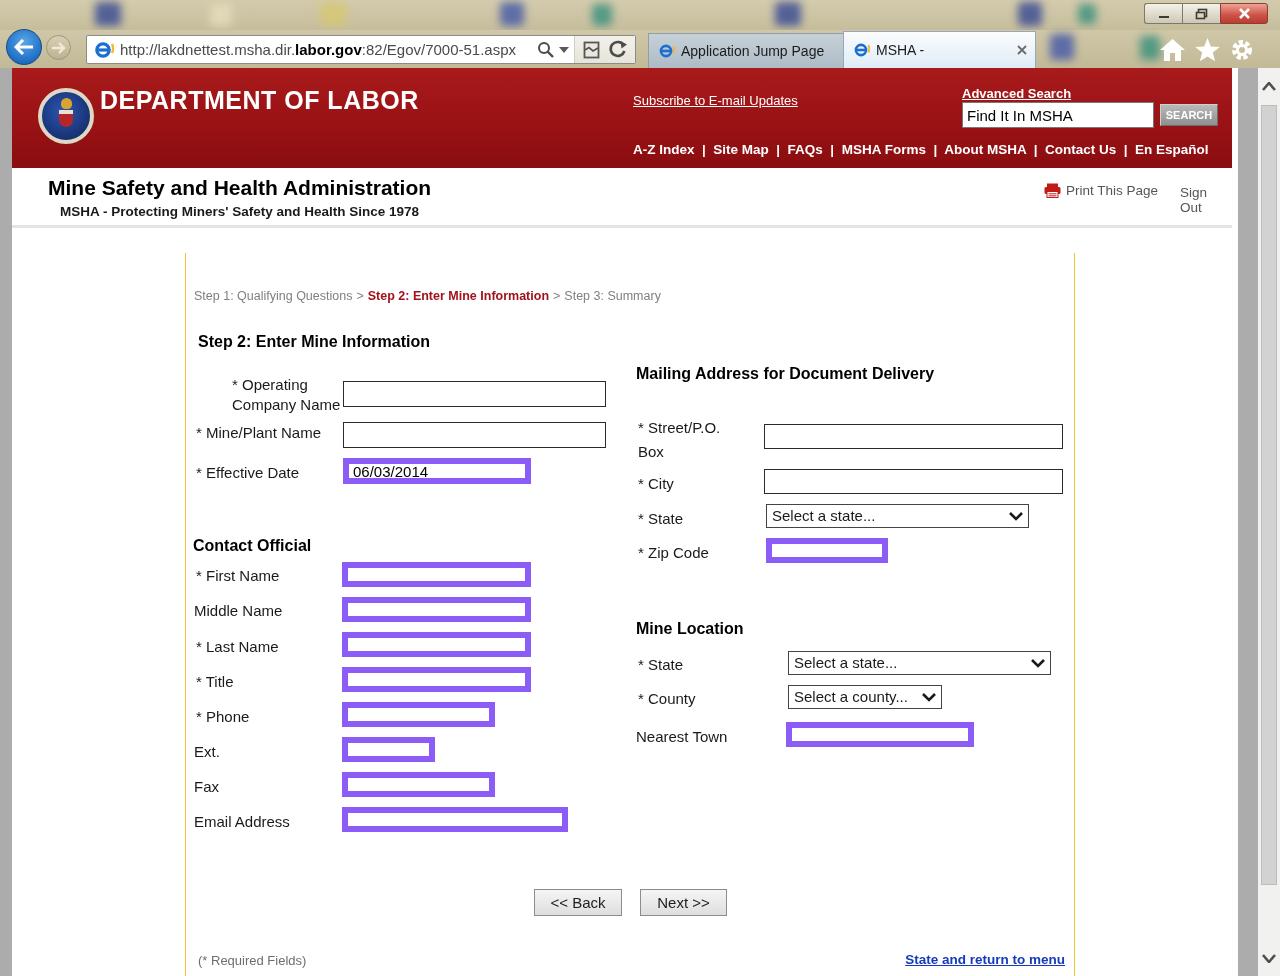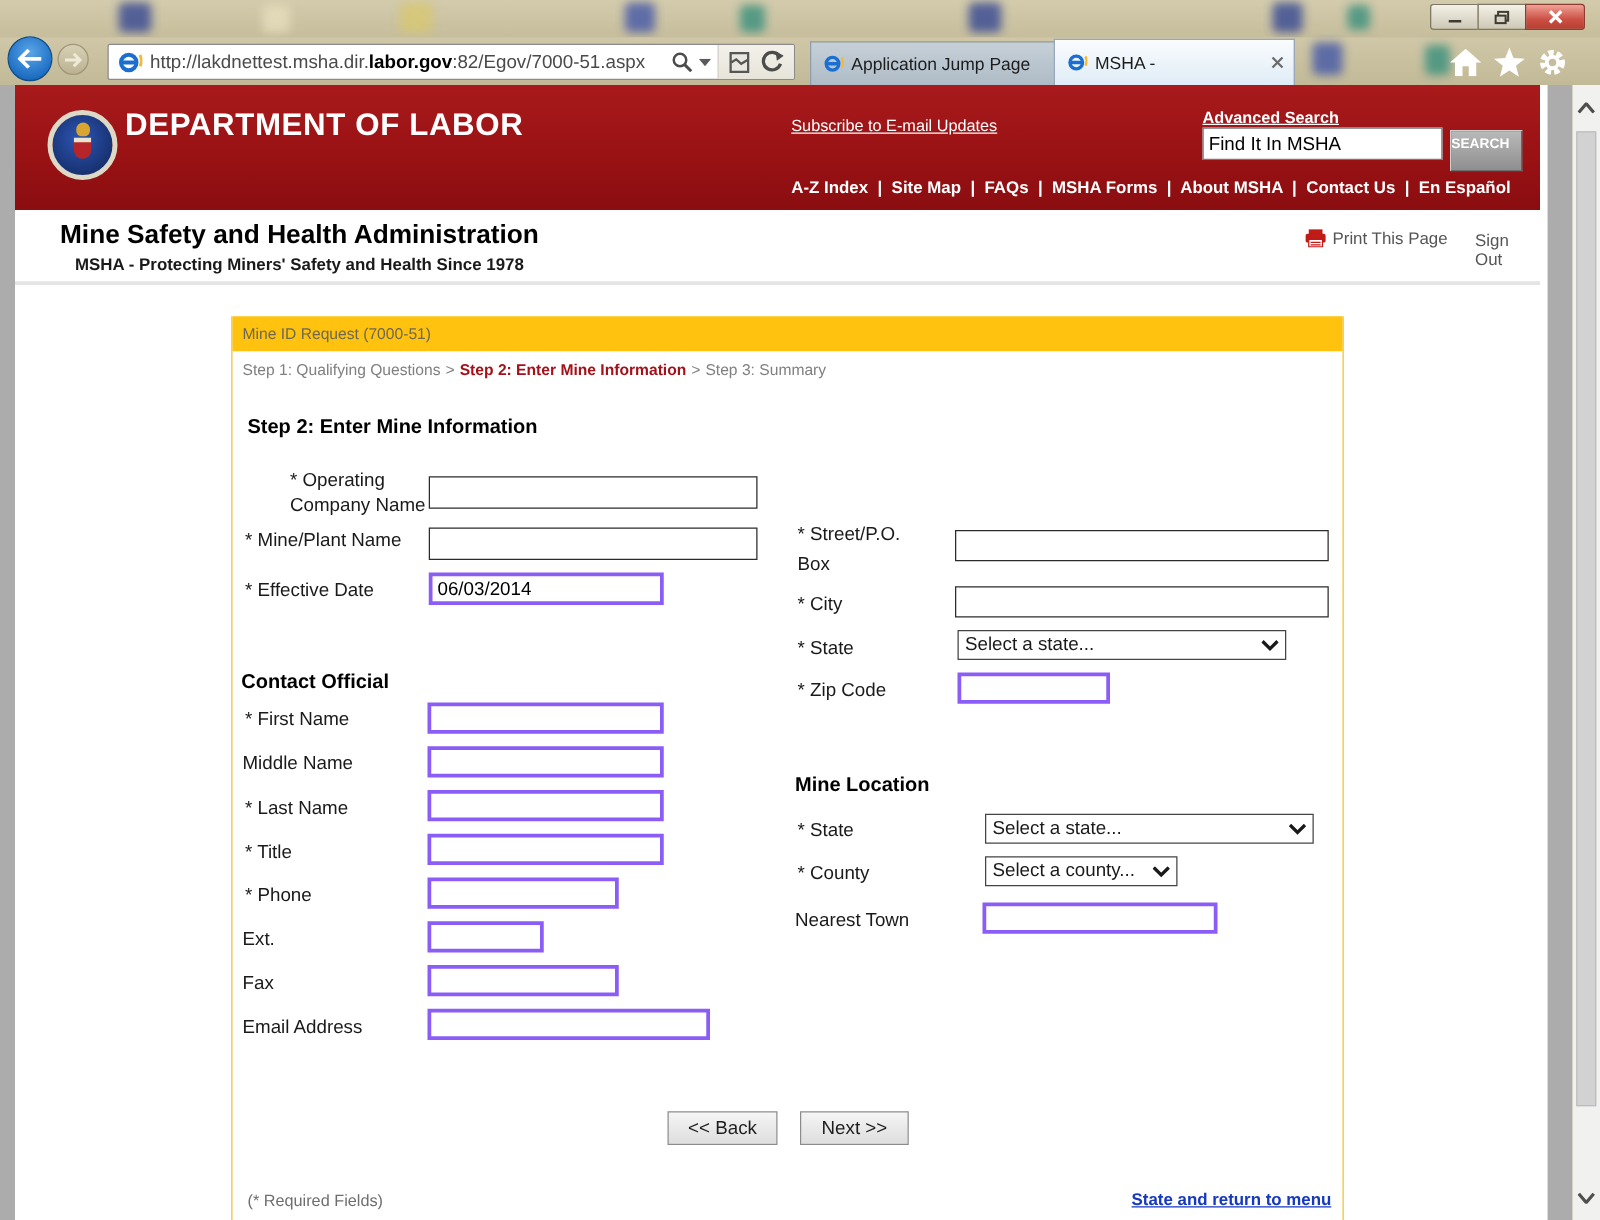--- a/index.html
+++ b/index.html
@@ -72,24 +72,24 @@
                   border-radius:0 0 7px 7px; border-top:4px solid #e9e3d2; }
   .agency { color:#fff; font-weight:bold; font-size:25px; letter-spacing:.5px; line-height:29px; }
 
   .dol a, .white-link { color:#fff; text-decoration:underline; font-size:13px; }
   .nav-row { position:absolute; left:621px; top:74px; width:580px; color:#fff; font-weight:bold;
              font-size:13.5px; white-space:nowrap; }
   .nav-item { cursor:pointer; }
   .nav-item:not(:last-child)::after { content:"  |  "; white-space:pre; }
   .hdr-search { position:absolute; left:950px; top:34px; width:192px; height:26px; border:1px solid #777;
                 font-size:15px; padding:2px 4px; font-family:"Liberation Sans",sans-serif; }
-  .hdr-search-btn { position:absolute; left:1148px; top:36px; width:58px; height:33px;
+  .hdr-search-btn { position:absolute; left:1148px; top:36px; width:58px; height:22px;
                     background:linear-gradient(180deg,#b9b9b9,#8f8f8f); color:#fff; font-weight:bold;
                     font-size:11px; border:1px solid #cfcfcf; border-bottom-color:#6d6d6d;
-                    border-right-color:#6d6d6d; text-align:left; line-height:20px; }
+                    border-right-color:#6d6d6d; text-align:center; line-height:20px; }
 
   .msha-band { position:absolute; left:0; top:100px; width:1220px; height:60px; background:#fff;
                border-bottom:3px solid #e4e4e4; }
   .msha-title { position:absolute; left:36px; top:8px; font-size:21px; font-weight:bold; color:#000; }
   .msha-tagline { position:absolute; left:48px; top:36px; font-size:13.5px; font-weight:bold; color:#1a1a1a; }
   .print-row { position:absolute; left:1032px; top:15px; display:flex; align-items:center;
                font-size:13.5px; color:#555; }
   .signout { position:absolute; left:1168px; top:17px; font-size:13.5px; color:#555; }
 
   
@@ -97,21 +97,21 @@
            border-left:1px solid #f2c12e; border-right:1px solid #f2c12e; }
   .panel-titlebar { position:absolute; left:0; top:0; width:888px; height:28px; background:#ffc20e;
                     color:#6e6852; font-size:12.5px; line-height:28px; padding-left:8px; }
   .breadcrumb { position:absolute; left:0; top:28px; width:888px; height:30px; font-size:12.5px;
                 color:#808080; line-height:30px; padding-left:8px; }
   .breadcrumb .active { color:#a3121a; font-weight:bold; }
   .bc-sep { padding:0 4px; }
 
   .h16 { position:absolute; font-size:16px; font-weight:bold; color:#000; white-space:nowrap; }
   .flabel { position:absolute; font-size:15px; color:#1a1a1a; line-height:20px; }
-  .fin { position:absolute; border:3px solid #8b5cf6; background:#fff; font-size:15px;
+  .fin { position:absolute; border:6px solid #8b5cf6; background:#fff; font-size:15px;
          padding:1px 4px; font-family:"Liberation Sans",sans-serif; }
   .fin.dark { border:1px solid #2b2b2b; }
   .fsel { position:absolute; border:1px solid #444; background:#fff; font-size:15px;
           padding:1px 22px 1px 5px; line-height:20px; color:#1a1a1a; white-space:nowrap;
           overflow:hidden; }
   .fsel svg { position:absolute; right:5px; top:7px; }
 
   .form-btn { position:absolute; height:27px; background:linear-gradient(180deg,#f5f5f5,#dedede);
               border:1px solid #8c8c8c; font-size:15px; color:#1d1d1d; text-align:center;
               line-height:25px; }
@@ -279,21 +279,20 @@
           <rect x="3" y="8.5" width="11" height="6" fill="#fff" stroke="#c11b17"></rect>
           <line x1="4.5" y1="10.8" x2="12.5" y2="10.8" stroke="#c11b17"></line>
           <line x1="4.5" y1="12.8" x2="12.5" y2="12.8" stroke="#c11b17"></line>
         </svg>
         <span>Print This Page</span>
       </div>
       <div class="signout">Sign Out</div>
     </div>
 
     <div class="panel">
-      <div class="panel-titlebar">Mine ID Request (7000-51)</div>
       <div class="breadcrumb">
         <span>Step 1: Qualifying Questions</span><span class="bc-sep">&gt;</span><span class="active">Step 2: Enter Mine Information</span><span class="bc-sep">&gt;</span><span>Step 3: Summary</span>
       </div>
 
       <div class="h16" style="left:12px;top:80px;">Step 2: Enter Mine Information</div>
 
       <div class="flabel" style="left:10px;top:122px;width:128px;margin-left:36px;">* Operating Company Name</div>
       <input class="fin dark" style="left: 157px; top: 128px; width: 263px; height: 26px;">
 
       <div class="flabel" style="left:10px;top:170px;width:150px;">* Mine/Plant Name</div>
@@ -321,20 +320,21 @@
 
       <div class="flabel" style="left:8px;top:489px;">Ext.</div>
       <input class="fin" style="left: 156px; top: 484px; width: 93px; height: 25px;">
 
       <div class="flabel" style="left:8px;top:524px;">Fax</div>
       <input class="fin" style="left: 156px; top: 519px; width: 153px; height: 25px;">
 
       <div class="flabel" style="left:8px;top:559px;">Email Address</div>
       <input class="fin" style="left: 156px; top: 554px; width: 226px; height: 25px;">
 
+      <div class="h16" style="left:450px;top:112px;">Mailing Address for Document Delivery</div>
 
       <div class="flabel" style="left:452px;top:163px;width:104px;line-height:24px;">* Street/P.O. Box</div>
       <input class="fin dark" style="left: 578px; top: 171px; width: 299px; height: 25px;">
 
       <div class="flabel" style="left:452px;top:221px;">* City</div>
       <input class="fin dark" style="left: 578px; top: 216px; width: 299px; height: 25px;">
 
       <div class="flabel" style="left:452px;top:256px;">* State</div>
       <div class="fsel" style="left:580px;top:251px;width:263px;height:24px;">
         <span>Select a state...</span>

